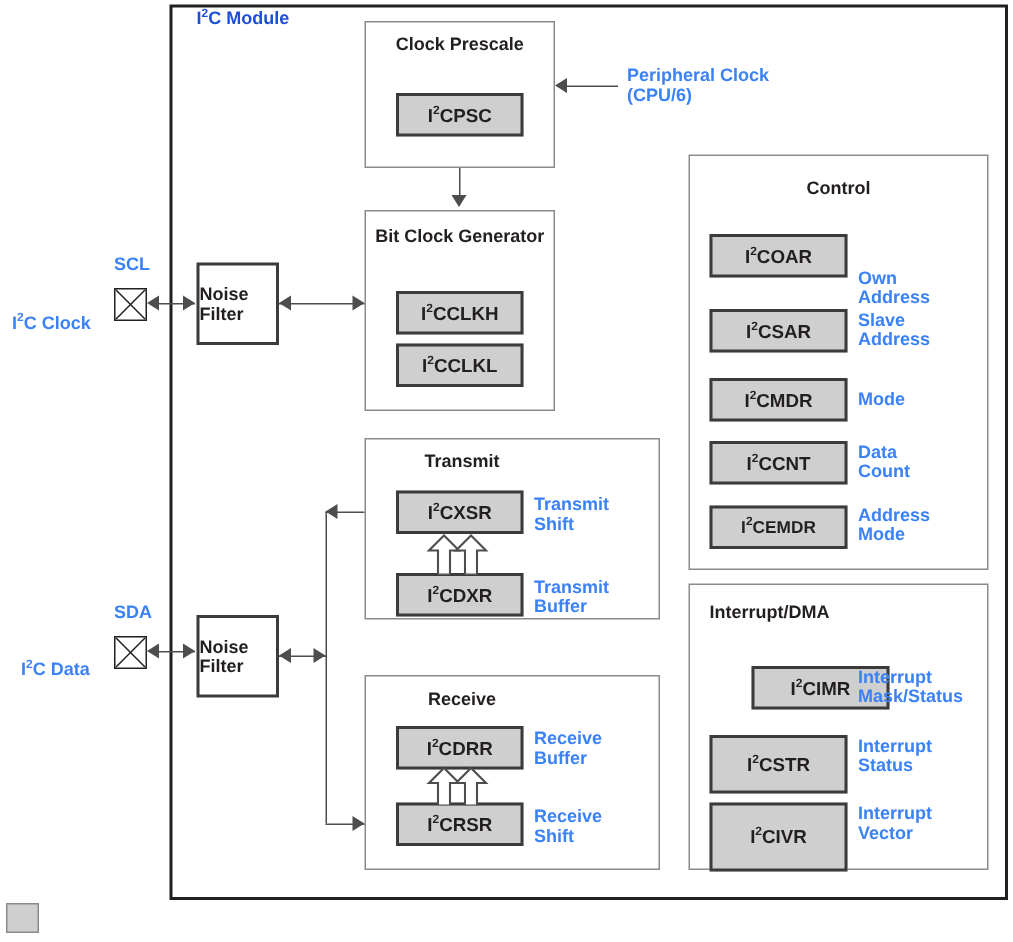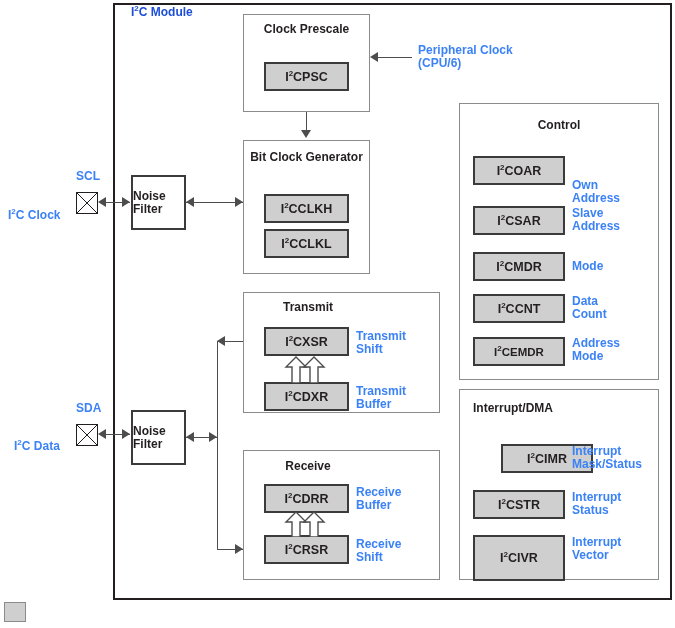--- a/index.html
+++ b/index.html
@@ -241,21 +241,21 @@
 
   <div class="abs panel" style="left:459px;top:389px;width:200px;height:191px;"></div>
   <div class="abs panel-title" style="left:473px;top:401px;width:200px;text-align:left;">Interrupt/DMA</div>
 
   <div class="abs reg" style="left:501px;top:444px;width:92px;height:29px;">
     <span>I<sup>2</sup>CIMR</span>
   </div>
   <div class="abs lbl" style="left:572px;top:445px;">Interrupt
 Mask/Status</div>
 
-  <div class="abs reg" style="left:473px;top:490px;width:92px;height:29px;">
+  <div class="abs reg" style="left:473px;top:490px;width:92px;height:39px;">
     <span>I<sup>2</sup>CSTR</span>
   </div>
   <div class="abs lbl" style="left:572px;top:491px;">Interrupt
 Status</div>
 
   <div class="abs reg" style="left:473px;top:535px;width:92px;height:46px;">
     <span>I<sup>2</sup>CIVR</span>
   </div>
   <div class="abs lbl" style="left:572px;top:536px;">Interrupt
 Vector</div>

